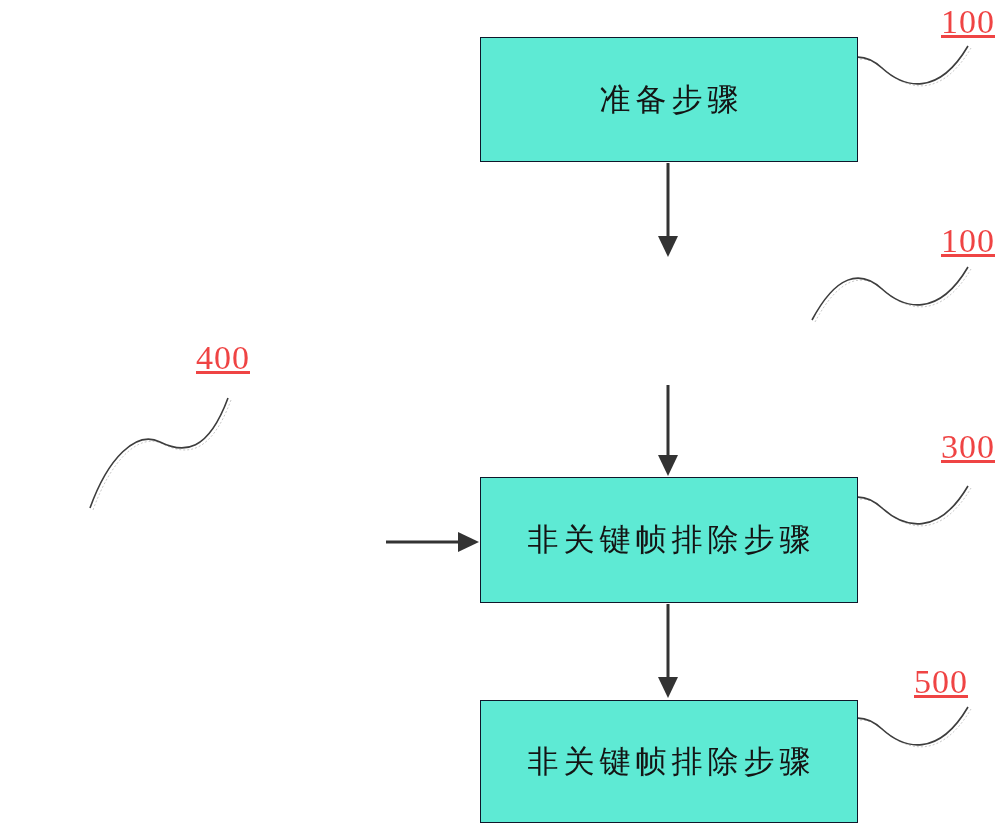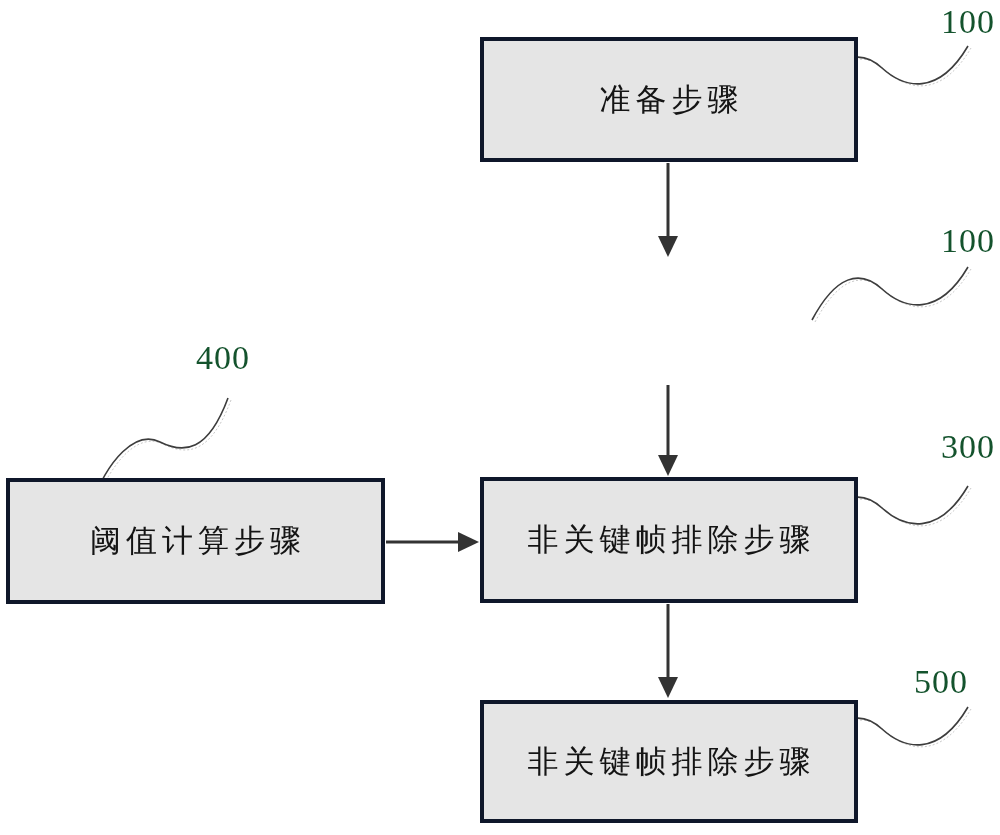--- a/index.html
+++ b/index.html
@@ -17,22 +17,22 @@
   }
   .svg-layer {
     position: absolute;
     left: 0;
     top: 0;
     width: 1000px;
     height: 835px;
   }
   .flow-box {
     position: absolute;
-    border: 4px solid #0f172a;
-    background: #e5e5e5;
+    border: 1px solid #0f172a;
+    background: #5eead4;
     display: flex;
     align-items: center;
     justify-content: center;
     box-sizing: border-box;
   }
   .flow-box .box-label {
     font-size: 31px;
     letter-spacing: 5px;
     color: #141414;
     white-space: nowrap;
@@ -40,23 +40,24 @@
   }
   .box-100 { left: 480px; top: 37px;  width: 378px; height: 125px; }
   .box-200 { left: 480px; top: 258px; width: 378px; height: 126px; }
   .box-300 { left: 480px; top: 477px; width: 378px; height: 126px; }
   .box-400 { left: 6px;   top: 478px; width: 379px; height: 126px; }
   .box-500 { left: 480px; top: 700px; width: 378px; height: 123px; }
 
   .ref-num {
     position: absolute;
     font-size: 34px;
-    color: #14532d;
+    color: #ef4444;
     line-height: 1;
     letter-spacing: 1px;
+    text-decoration: underline;
   }
   .ref-100 { left: 941px; top: 5px; }
   .ref-200 { left: 941px; top: 224px; }
   .ref-300 { left: 941px; top: 430px; }
   .ref-400 { left: 196px; top: 341px; }
   .ref-500 { left: 914px; top: 665px; text-align: right; }
 </style>
 </head>
 <body>
 
@@ -105,23 +106,20 @@
       <path d="M 812 760 C 836 715, 860 709, 882 729 S 938 758, 968 707" fill="none" stroke="#3d3d3d" stroke-width="1.6"></path>
     </g>
   </svg>
 
   <div class="flow-box box-100">
     <span class="box-label">准备步骤</span>
   </div>
   <div class="flow-box box-300">
     <span class="box-label">非关键帧排除步骤</span>
   </div>
-  <div class="flow-box box-400">
-    <span class="box-label">阈值计算步骤</span>
-  </div>
   <div class="flow-box box-500">
     <span class="box-label">非关键帧排除步骤</span>
   </div>
 
   <div class="ref-num ref-100">100</div>
   <div class="ref-num ref-200">100</div>
   <div class="ref-num ref-300">300</div>
   <div class="ref-num ref-400">400</div>
   <div class="ref-num ref-500">500</div>
 

